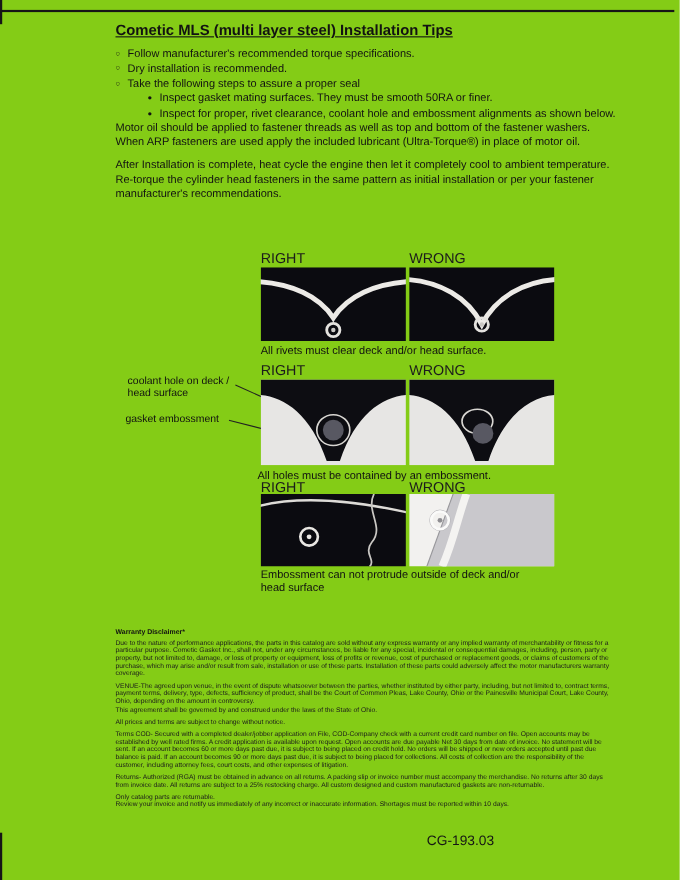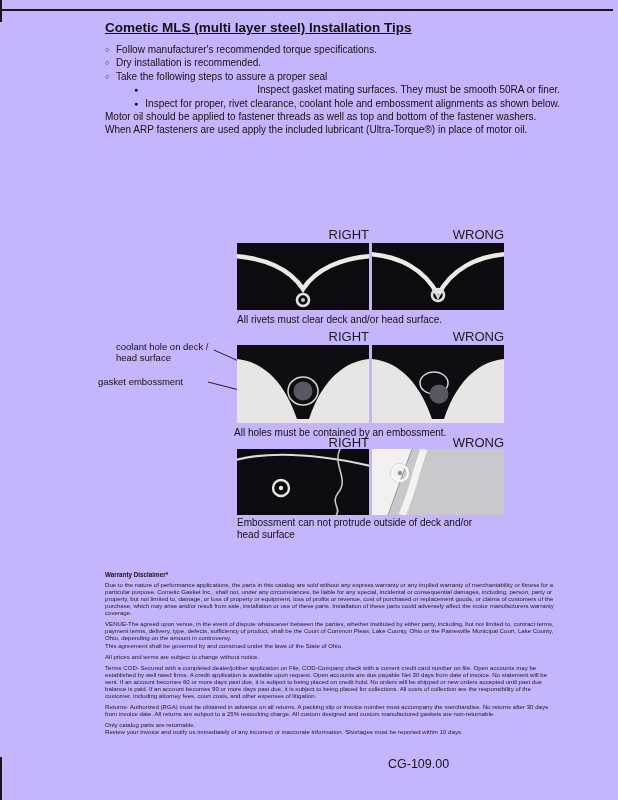--- a/index.html
+++ b/index.html
@@ -1,39 +1,39 @@
 <!DOCTYPE html>
 <html><head>
 <meta charset="utf-8">
 <style>
   * { margin:0; padding:0; box-sizing:border-box; }
   html,body { background:#ffffff; }
   .page {
-    position:relative; width:618px; height:800px; background:#c4b5fd;
+    position:relative; width:618px; height:800px; background:#84cc16;
     font-family:"Liberation Sans","DejaVu Sans",sans-serif; color:#121212;
     overflow:hidden;
   }
   .edge { position:absolute; background:#161616; }
 
   
   .text-col { position:absolute; left:105px; top:20px; width:455px; }
   .title { font-size:13.5px; font-weight:bold; text-decoration:underline; margin-bottom:9px; }
   ul.bullets { list-style:none; font-size:10px; line-height:1.24; }
   ul.bullets > li { position:relative; padding-left:11px; margin-bottom:1px; }
   ul.bullets > li::before { content:"○"; position:absolute; left:0; top:2px; font-size:7px; }
   ul.subs { list-style:none; margin:1px 0 0 18px; }
-  ul.subs > li { position:relative; padding-left:11px; margin-bottom:1px;text-align:right; }
+  ul.subs > li { position:relative; padding-left:11px; margin-bottom:1px; }
   ul.subs > li::before { content:"●"; position:absolute; left:0; top:2px; font-size:7px; }
   .diesel-heading { font-size:11.5px; font-weight:bold; margin:11px 0 8px; }
   .para { font-size:10px; line-height:1.27; margin-bottom:9px; width:452px; }
   .note { margin-bottom:0; }
 
   
   .abs { position:absolute; }
-  .rw-label { position:absolute; width:132px; text-align:right; font-size:13px; color:#1c1c1c; }
+  .rw-label { position:absolute; width:132px; text-align:left; font-size:13px; color:#1c1c1c; }
   .dimg { position:absolute; display:block; }
   .caption { position:absolute; font-size:10px; line-height:1.2; color:#111; }
   .ann { position:absolute; font-size:9.5px; line-height:1.18; text-align:left; color:#111; }
 
   
   .legal { position:absolute; left:105px; top:571px; width:452px; }
   .legal-h { font-size:6.3px; font-weight:bold; margin-bottom:3px; }
   .lp { font-size:6.1px; line-height:1.16; margin-bottom:4px; color:#1b1b1b; }
   .pre { white-space:pre-line; }
   .doc-code { position:absolute; left:388px; top:757px; font-size:12.5px; color:#151515; }
@@ -54,20 +54,21 @@
       <li>Dry installation is recommended.</li>
       <li>
         <span>Take the following steps to assure a proper seal</span>
         <ul class="subs">
           <li>Inspect gasket mating surfaces.  They must be smooth 50RA or finer.</li>
           <li>Inspect for proper, rivet clearance, coolant hole and embossment alignments as shown below.</li>
         </ul>
       </li>
     </ul>
     <p class="para">Motor oil should be applied to fastener threads as well as top and bottom of the fastener washers. When ARP fasteners are used apply the included lubricant (Ultra-Torque®) in place of motor oil.</p>
+    <p class="para">After Installation is complete, heat cycle the engine then let it completely cool to ambient temperature. Re-torque the cylinder head fasteners in the same pattern as initial installation or per your fastener manufacturer's recommendations.</p>
   </div>
 
   <div class="rw-label" style="left:237px;top:227px">RIGHT</div>
   <div class="rw-label" style="left:372px;top:227px">WRONG</div>
 
   <svg class="dimg" style="left:237px;top:243px" width="132" height="67" viewBox="0 0 132 67">
     <rect width="132" height="67" fill="#0b0b10"></rect>
     <path d="M-3,13 C28,15 53,26 66,46 C79,26 104,15 135,13" fill="none" stroke="#eceae6" stroke-width="4.5"></path>
     <circle cx="66" cy="57" r="6" fill="none" stroke="#e4e2de" stroke-width="2.6"></circle>
     <circle cx="66" cy="57" r="2" fill="#c9c7c3"></circle>
@@ -79,21 +80,21 @@
     <circle cx="66" cy="52" r="6" fill="none" stroke="#e4e2de" stroke-width="2.6"></circle>
     <circle cx="66" cy="52" r="2" fill="#c9c7c3"></circle>
   </svg>
 
   <div class="caption" style="left:237px;top:314px;width:280px">All rivets must clear deck and/or head surface.</div>
 
   <div class="rw-label" style="left:237px;top:329px">RIGHT</div>
   <div class="rw-label" style="left:372px;top:329px">WRONG</div>
 
   <div class="ann" style="left:116px;top:341px;width:98px">coolant hole on deck / head surface</div>
-  <div class="ann" style="left:98px;top:376px;width:100px">gasket embossment</div>
+  <div class="ann" style="left:114px;top:376px;width:100px">gasket embossment</div>
 
   <svg class="abs" style="left:208px;top:340px" width="110" height="80" viewBox="0 0 110 80">
     <line x1="6" y1="10" x2="95" y2="50" stroke="#222" stroke-width="1"></line>
     <line x1="0" y1="42" x2="82" y2="63" stroke="#222" stroke-width="1"></line>
   </svg>
 
   <svg class="dimg" style="left:237px;top:345px" width="132" height="78" viewBox="0 0 132 78">
     <rect width="132" height="78" fill="#e7e6e4"></rect>
     <path d="M0,0 H132 V14 C110,16 86,32 72,74 L60,74 C46,32 22,16 0,14 Z" fill="#0d0d12"></path>
     <ellipse cx="66" cy="46" rx="15" ry="14" fill="none" stroke="#d8d6d2" stroke-width="1.5"></ellipse>
@@ -137,15 +138,15 @@
     <p class="lp">Due to the nature of performance applications, the parts in this catalog are sold without any express warranty or any implied warranty of merchantability or fitness for a particular purpose.  Cometic Gasket Inc., shall not, under any circumstances, be liable for any special, incidental or consequential damages, including, person, party or property, but not limited to, damage, or loss of property or equipment, loss of profits or revenue, cost of purchased or replacement goods, or claims of customers of the purchase, which may arise and/or result from sale, installation or use of these parts.  Installation of these parts could adversely affect the motor manufacturers warranty coverage.</p>
     <p class="lp pre">VENUE-The agreed upon venue, in the event of dispute whatsoever between the parties, whether instituted by either party, including, but not limited to, contract terms, payment terms, delivery, type, defects, sufficiency of product, shall be the Court of Common Pleas, Lake County, Ohio or the Painesville Municipal Court, Lake County, Ohio, depending on the amount in controversy.
 This agreement shall be governed by and construed under the laws of the State of Ohio.</p>
     <p class="lp">All prices and terms are subject to change without notice.</p>
     <p class="lp">Terms COD- Secured with a completed dealer/jobber application on File, COD-Company check with a current credit card number on file.  Open accounts may be established by well rated firms.  A credit application is available upon request.  Open accounts are due payable Net 30 days from date of invoice.  No statement will be sent.  If an account becomes 60 or more days past due, it is subject to being placed on credit hold.  No orders will be shipped or new orders accepted until past due balance is paid.  If an account becomes 90 or more days past due, it is subject to being placed for collections.  All costs of collection are the responsibility of the customer, including attorney fees, court costs, and other expenses of litigation.</p>
     <p class="lp">Returns- Authorized (RGA) must be obtained in advance on all returns.  A packing slip or invoice number must accompany the merchandise.  No returns after 30 days from invoice date.  All returns are subject to a 25% restocking charge.  All custom designed and custom manufactured gaskets are non-returnable.</p>
     <p class="lp pre">Only catalog parts are returnable.
 Review your invoice and notify us immediately of any incorrect or inaccurate information.  Shortages must be reported within 10 days.</p>
   </div>
 
-  <div class="doc-code">CG-109.00</div>
+  <div class="doc-code">CG-193.03</div>
 
 </div>
 
 </body></html>

